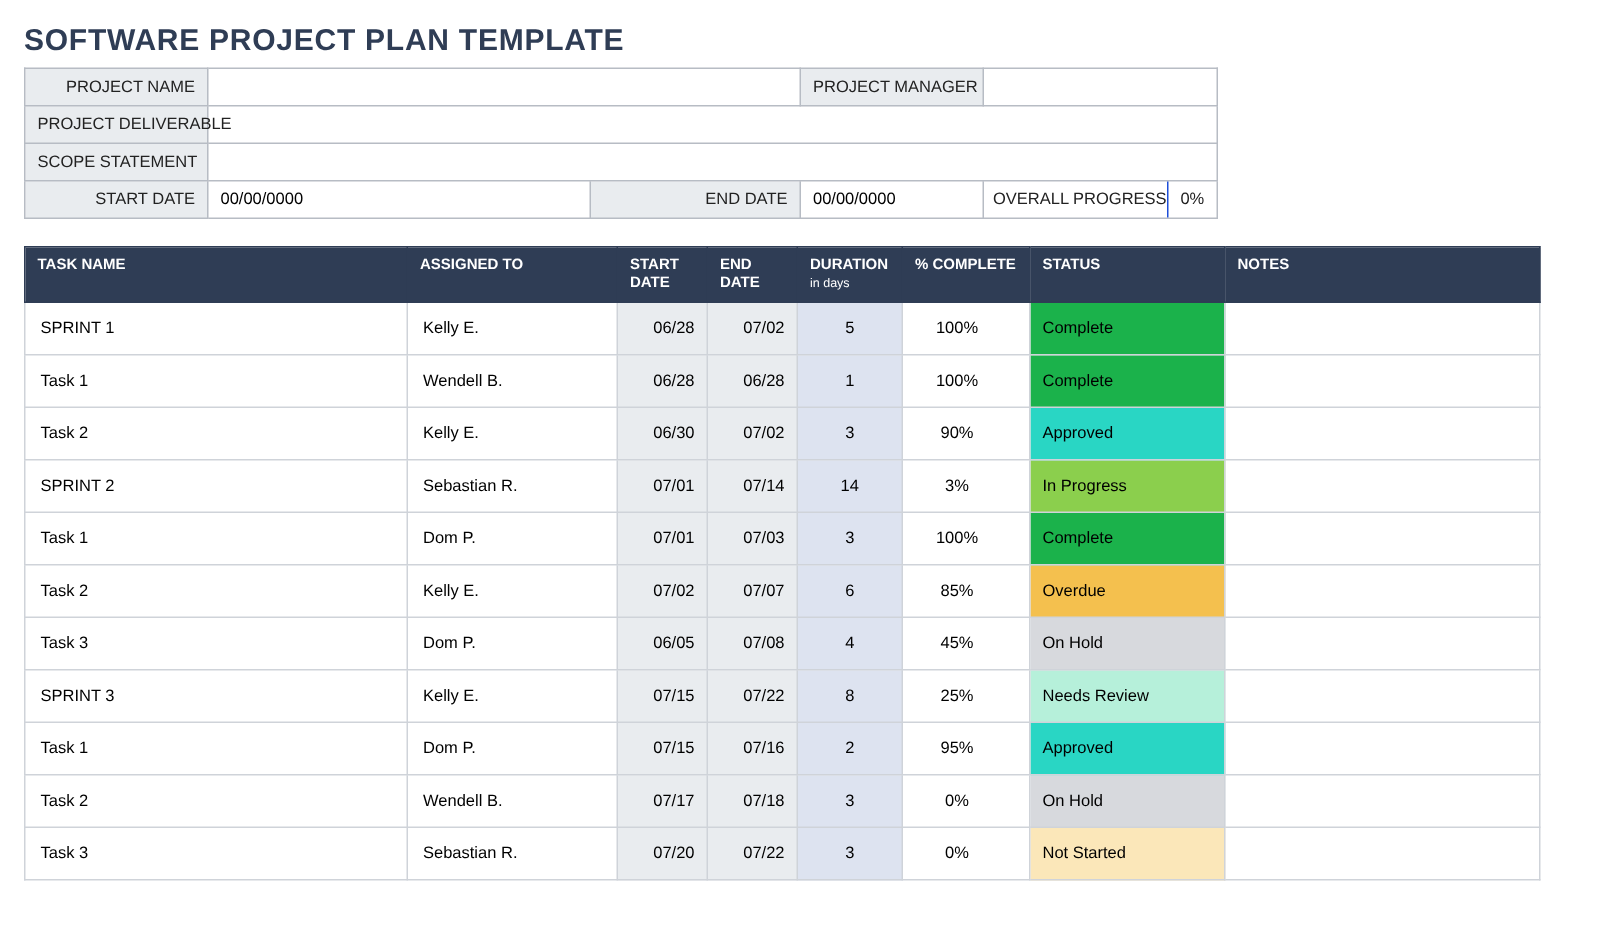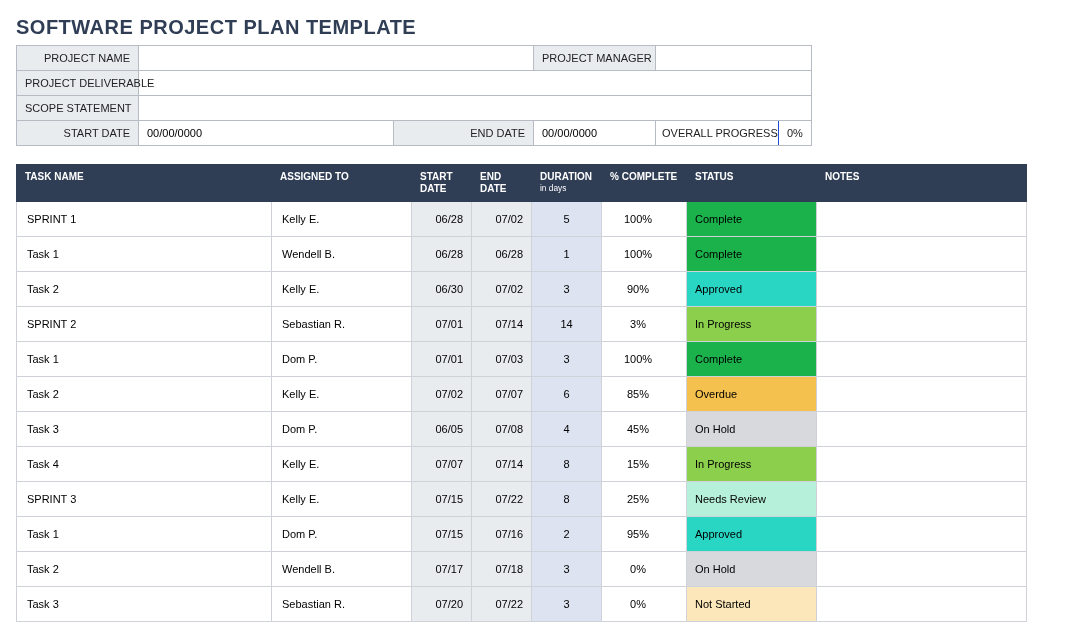--- a/index.html
+++ b/index.html
@@ -232,30 +232,20 @@
         <td class="c-task">Task 3</td>
         <td class="c-assigned">Dom P.</td>
         <td class="c-sd">06/05</td>
         <td class="c-ed">07/08</td>
         <td class="c-dur">4</td>
         <td class="c-pct">45%</td>
         <td class="c-status s-onhold">On Hold</td>
         <td class=""></td>
       </tr>
       <tr>
-        <td class="c-task">Task 4</td>
-        <td class="c-assigned">Kelly E.</td>
-        <td class="c-sd">07/07</td>
-        <td class="c-ed">07/14</td>
-        <td class="c-dur">8</td>
-        <td class="c-pct">15%</td>
-        <td class="c-status s-inprogress">In Progress</td>
-        <td class=""></td>
-      </tr>
-      <tr>
         <td class="c-task">SPRINT 3</td>
         <td class="c-assigned">Kelly E.</td>
         <td class="c-sd">07/15</td>
         <td class="c-ed">07/22</td>
         <td class="c-dur">8</td>
         <td class="c-pct">25%</td>
         <td class="c-status s-needsreview">Needs Review</td>
         <td class=""></td>
       </tr>
       <tr>

